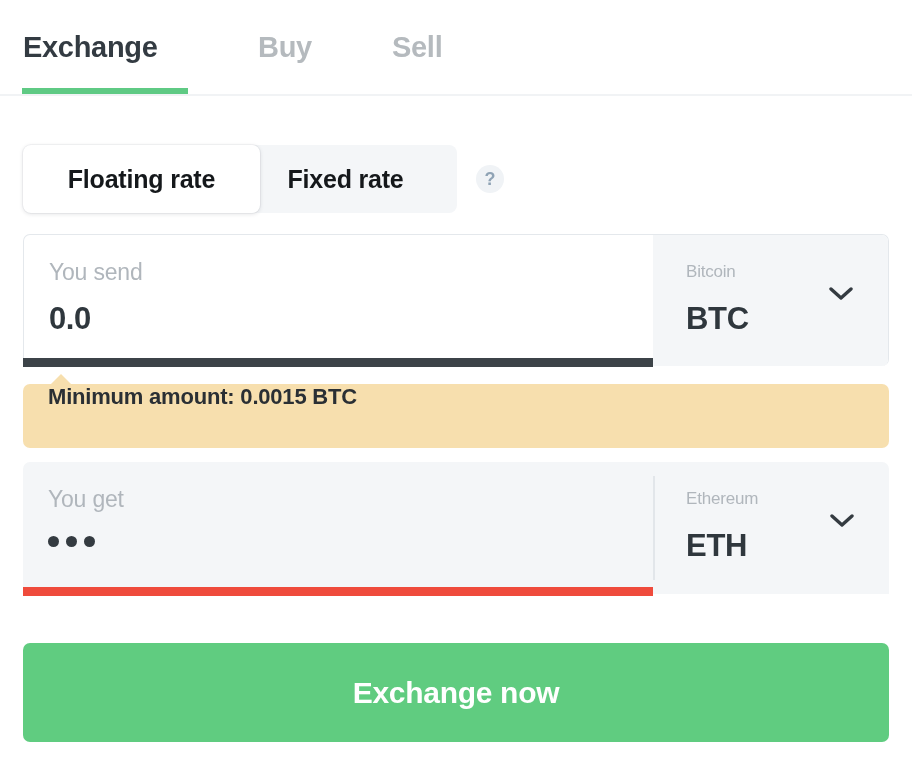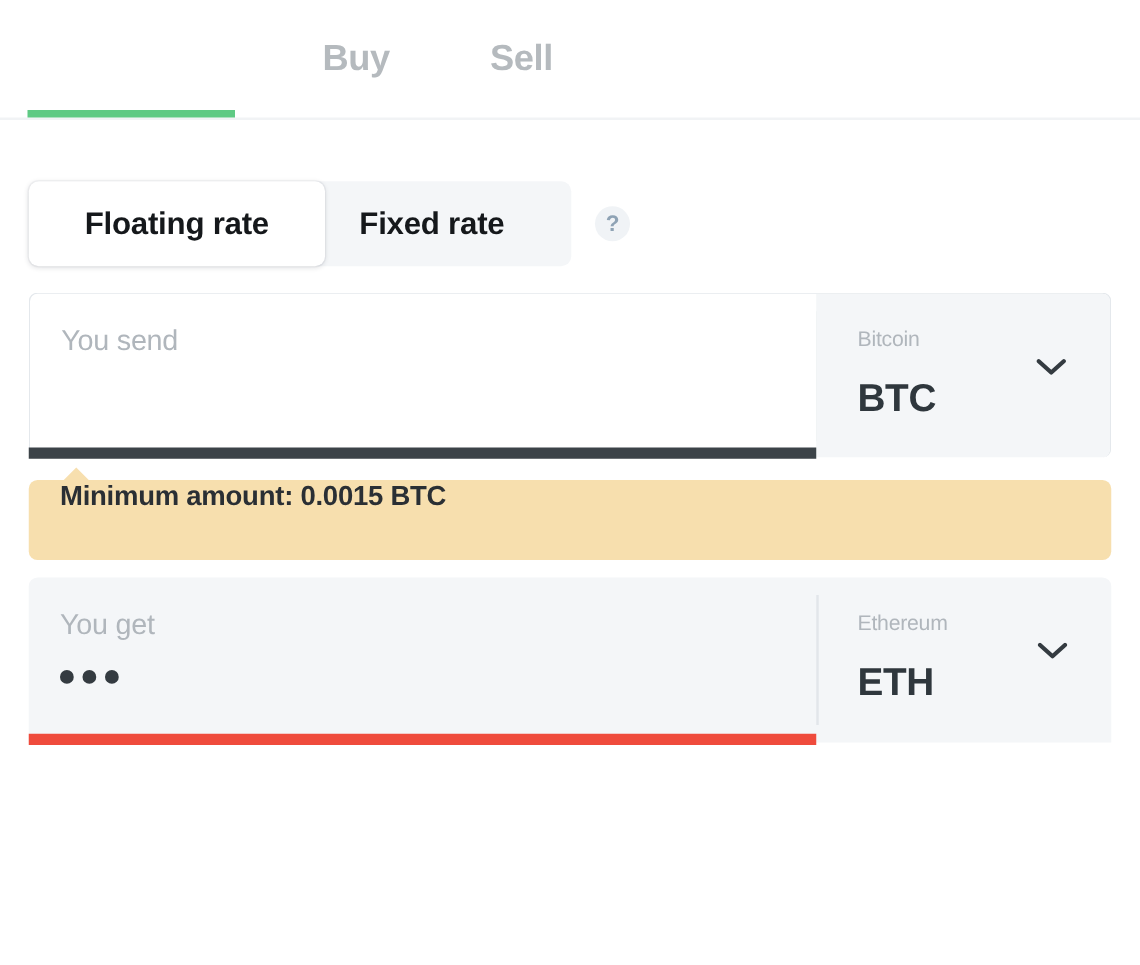--- a/index.html
+++ b/index.html
@@ -282,37 +282,39 @@
     letter-spacing: -0.3px;
     cursor: pointer;
   }
 </style>
 </head>
 <body>
 
 <div id="app">
 
   <div class="tabs">
+    <div class="tab tab-exchange">Exchange</div>
     <div class="tab tab-buy">Buy</div>
     <div class="tab tab-sell">Sell</div>
   </div>
   <div class="tab-underline"></div>
 
   <div class="rate-row">
     <div class="rate-track">
       <div class="rate-opt floating">Floating rate</div>
       <div class="rate-opt fixed">Fixed rate</div>
     </div>
   </div>
   <div class="help-icon">?</div>
 
   <div class="field-row send">
     <div class="field-inner">
       <div class="amount-cell">
         <div class="field-label">You send</div>
+        <div class="field-value">0.0</div>
       </div>
       <div class="divider"></div>
       <div class="currency-cell">
         <div class="currency-name">Bitcoin</div>
         <div class="currency-ticker">BTC</div>
         <div class="chevron">
           <svg width="24" height="14" viewBox="0 0 24 14" fill="none">
             <path d="M2 2 L12 11 L22 2" stroke="#343b41" stroke-width="3.4" stroke-linecap="round" stroke-linejoin="round"></path>
           </svg>
         </div>
@@ -343,14 +345,15 @@
         <div class="chevron">
           <svg width="24" height="14" viewBox="0 0 24 14" fill="none">
             <path d="M2 2 L12 11 L22 2" stroke="#343b41" stroke-width="3.4" stroke-linecap="round" stroke-linejoin="round"></path>
           </svg>
         </div>
       </div>
     </div>
   </div>
   <div class="row-underline get"></div>
 
+  <button class="cta">Exchange now</button>
 
 </div>
 
 </body></html>

